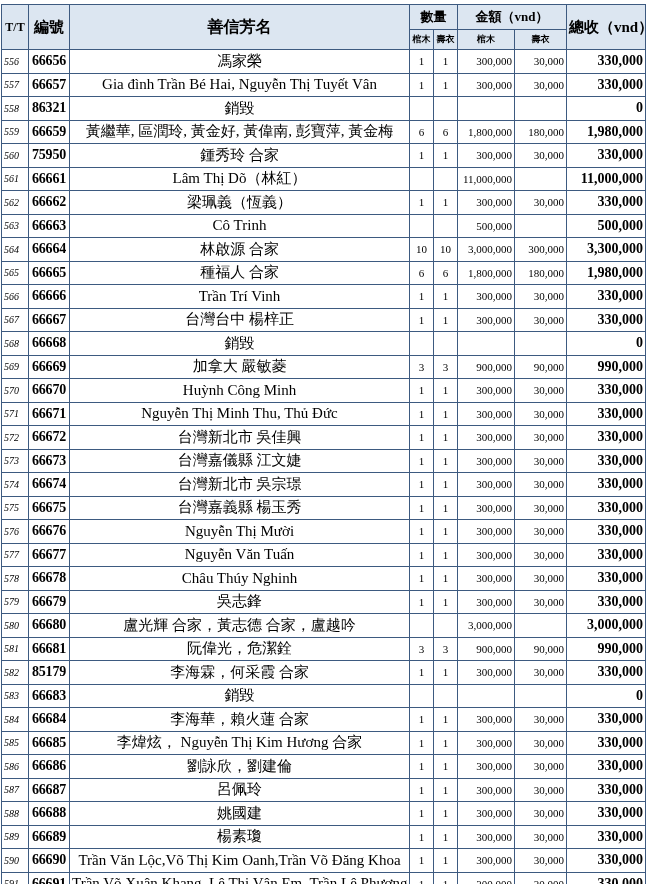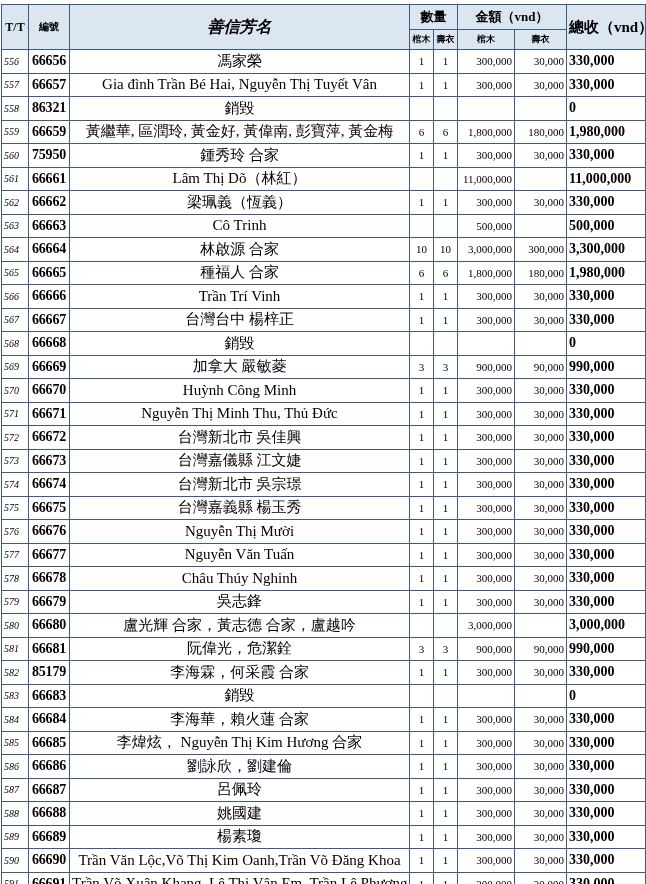--- a/index.html
+++ b/index.html
@@ -35,22 +35,22 @@
     white-space: nowrap;
   }
   
   thead th {
     background: #dce6f1;
     font-weight: bold;
     text-align: center;
     font-family: "Liberation Serif", "DejaVu Serif", serif;
   }
   th.h-tt       { font-size: 12px; height: 44px; }
-  th.h-code     { font-size: 10px; }
-  th.h-name     { font-size: 16px; font-style: italic; }
+  th.h-code     { font-size: 15px; }
+  th.h-name     { font-size: 16px; }
   th.h-grp      { font-size: 13px; height: 21px; }
   th.h-sub      { font-size: 9px;  height: 17px; }
   th.h-total    { font-size: 15px; }
 
   
   col.c-tt    { width: 27px; }
   col.c-code  { width: 41px; }
   col.c-name  { width: 340px; }
   col.c-q1    { width: 24px; }
   col.c-q2    { width: 24px; }
@@ -79,21 +79,21 @@
   td.qty {
     text-align: center;
     font-size: 11px;
   }
   td.amt {
     text-align: right;
     font-size: 11px;
     padding-right: 4px;
   }
   td.total {
-    text-align: left;
+    text-align: right;
     font-size: 14px;
     font-weight: bold;
     padding-right: 5px;
   }
 </style>
 </head>
 <body>
 
 <div id="sheet">
   <table class="donation-table">

